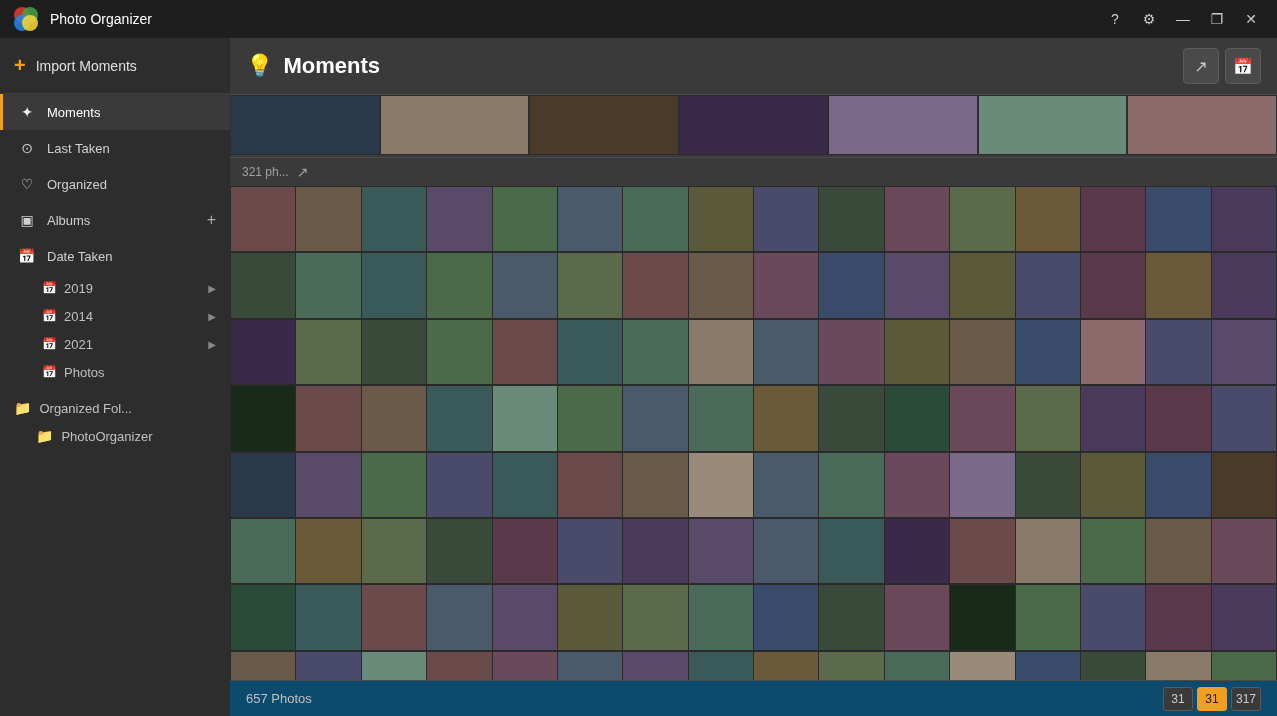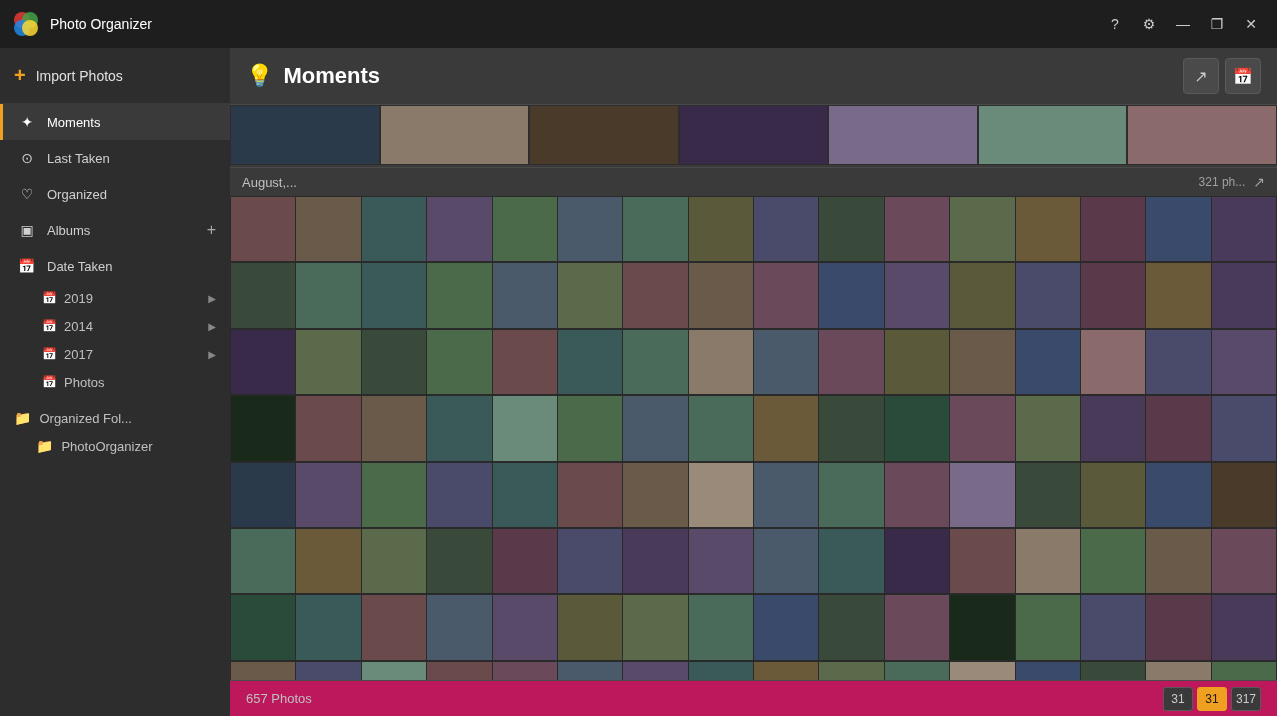--- a/index.html
+++ b/index.html
@@ -10,21 +10,21 @@
       width: 1277px;
       height: 716px;
       overflow: hidden;
       display: flex;
       flex-direction: column;
     }
 
     
     .titlebar {
       background: #1e1e1e;
-      height: 48px;
+      height: 38px;
       display: flex;
       align-items: center;
       padding: 8px 12px;
       flex-shrink: 0;
     }
     .app-logo {
       width: 28px;
       height: 28px;
       margin-right: 10px;
     }
@@ -314,21 +314,21 @@
     .pd4  { background: #2a4a3a; }
     .pd5  { background: #8a7a6a; }
     .pd6  { background: #7a6a8a; }
     .pd7  { background: #6a8a7a; }
     .pd8  { background: #8a6a6a; }
     .pd9  { background: #9a8a7a; }
 
     
     .status-bar {
       height: 36px;
-      background: #be185d;
+      background: #0c4a6e;
       border-top: 1px solid #4a4a4a;
       display: flex;
       align-items: center;
       padding: 0 16px;
       flex-shrink: 0;
     }
     .status-photo-count {
       font-size: 13px;
       color: #c0c0c0;
       flex: 1;
@@ -378,21 +378,21 @@
     <div class="titlebar-icon close">✕</div>
   </div>
 </div>
 
 <div class="main-layout">
 
   <div class="sidebar">
 
     <div class="sidebar-import">
       <span class="import-plus">+</span>
-      <span class="import-label">Import Photos</span>
+      <span class="import-label">Import Moments</span>
     </div>
 
 
     <div class="sidebar-item active">
       <span class="sidebar-icon">✦</span>
       <span class="sidebar-item-label">Moments</span>
     </div>
 
     <div class="sidebar-item">
       <span class="sidebar-icon">⊙</span>
@@ -420,21 +420,21 @@
       <span>2019</span>
       <span class="chevron">▶</span>
     </div>
     <div class="sidebar-sub-item">
       <span class="sidebar-sub-icon">📅</span>
       <span>2014</span>
       <span class="chevron">▶</span>
     </div>
     <div class="sidebar-sub-item">
       <span class="sidebar-sub-icon">📅</span>
-      <span>2017</span>
+      <span>2021</span>
       <span class="chevron">▶</span>
     </div>
     <div class="sidebar-sub-item">
       <span class="sidebar-sub-icon">📅</span>
       <span>Photos</span>
     </div>
 
     <div class="sidebar-folder-section">
       <div class="sidebar-folder-item">
         <span class="folder-icon">📁</span>
@@ -464,21 +464,20 @@
         <div class="photo-cell pd0 top-strip-photo"></div>
         <div class="photo-cell pd5 top-strip-photo"></div>
         <div class="photo-cell pd2 top-strip-photo"></div>
         <div class="photo-cell pd3 top-strip-photo"></div>
         <div class="photo-cell pd6 top-strip-photo"></div>
         <div class="photo-cell pd7 top-strip-photo"></div>
         <div class="photo-cell pd8 top-strip-photo"></div>
       </div>
 
       <div class="section-header">
-        <span class="section-date">August,...</span>
         <span class="section-count">321 ph...</span>
         <span class="section-export-btn">↗</span>
       </div>
 
       <div class="photo-grid">
         <div class="photo-cell p5"></div>
         <div class="photo-cell p2"></div>
         <div class="photo-cell p8"></div>
         <div class="photo-cell p3"></div>
         <div class="photo-cell p11"></div>

